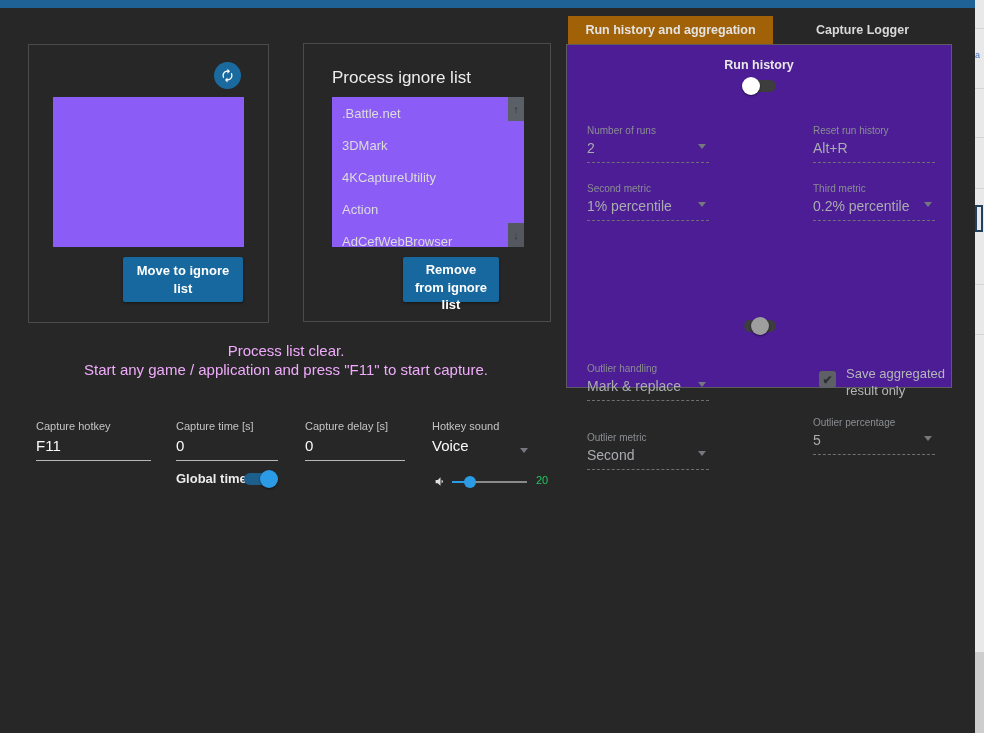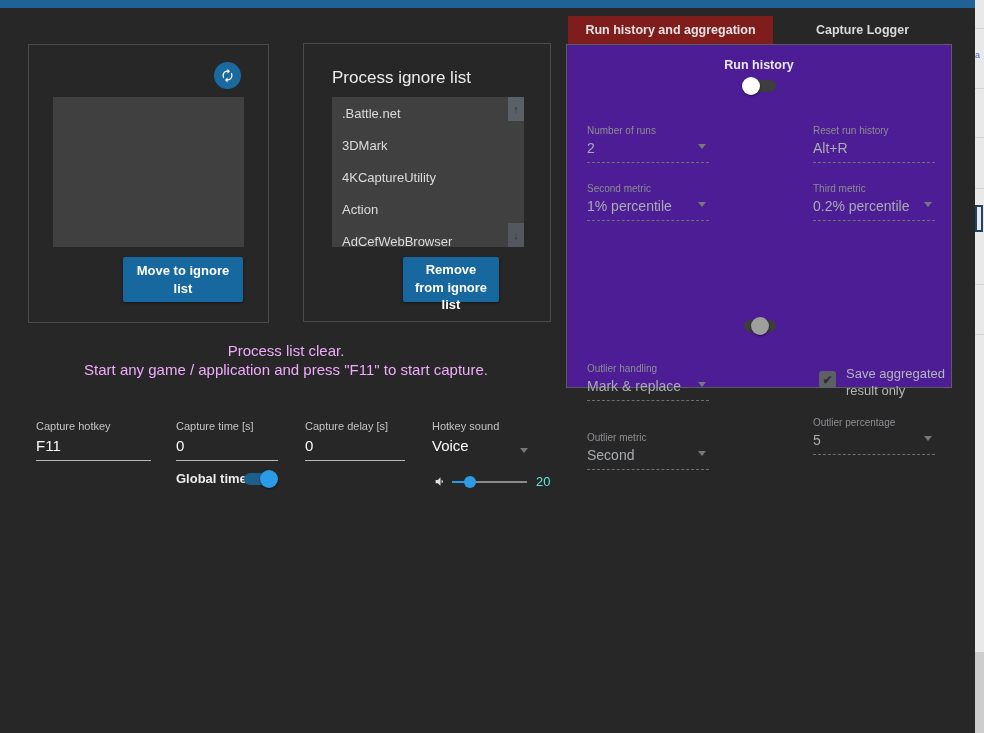--- a/index.html
+++ b/index.html
@@ -19,21 +19,21 @@
 
   
   .panel { position:absolute; border:1px solid #4b4b4b; background:#272727; }
   .panel-left  { left:28px;  top:44px; width:241px; height:279px; }
   .panel-mid   { left:303px; top:43px; width:248px; height:279px; }
   .panel-title { position:absolute; font-size:17px; font-weight:400; color:#ececec; }
 
   .refresh-btn { position:absolute; left:185px; top:17px; width:27px; height:27px; border-radius:50%;
                  background:#1b6a9f; border:none; display:flex; align-items:center; justify-content:center; cursor:pointer; }
 
-  .listbox { position:absolute; background:#404040; }
+  .listbox { position:absolute; background:#8b5cf6; }
   .listbox-left { left:24px; top:52px; width:191px; height:150px; }
   .listbox-mid  { left:28px; top:53px; width:192px; height:150px; }
   .litem { height:32px; display:flex; align-items:center; padding-left:10px; font-size:13px; color:#dcdcdc; }
 
   .scrollbtn { position:absolute; right:0; width:16px; height:24px; background:#5b6067; border:none;
                display:flex; align-items:center; justify-content:center; font-size:11px; color:#2d3238; cursor:pointer; }
   .scrollbtn.up { top:0; }
   .scrollbtn.down { bottom:0; background:#54585e; color:#33373c; }
 
   .blue-btn { position:absolute; background:#17689e; color:#fff; font-family:"Liberation Sans",sans-serif;
@@ -64,26 +64,26 @@
   .toggle.off .knob { left:0; }
   .toggle.on  .track { background:#1d5f8c; }
   .toggle.on  .knob  { right:0; background:#2b9be5; }
   .toggle.disabled .knob { left:9px; background:#9e9e9e; }
 
   
   .vol-row { position:absolute; left:430px; top:473px; width:120px; height:18px; }
   .vol-track { position:absolute; left:22px; top:8px; width:75px; height:2px; background:#8a8a8a; }
   .vol-fill  { position:absolute; left:22px; top:8px; width:18px; height:2px; background:#2b9be5; }
   .vol-thumb { position:absolute; left:34px; top:3px; width:12px; height:12px; border-radius:50%; background:#2b9be5; cursor:pointer; }
-  .vol-value { position:absolute; left:106px; top:1px; font-size:13px; color:#5eead4; }
+  .vol-value { position:absolute; left:106px; top:1px; font-size:11px; color:#22c55e; }
 
   
   .tab { position:absolute; top:16px; height:28px; display:flex; align-items:center; justify-content:center;
          font-size:12.5px; font-weight:bold; color:#e3e3e3; cursor:pointer; }
-  .tab-sel   { left:568px; width:205px; background:#7f1d1d; }
+  .tab-sel   { left:568px; width:205px; background:#a16207; }
   .tab-other { left:773px; width:179px; color:#d9d9d9; }
 
   
   .panel-right { position:absolute; left:566px; top:44px; width:386px; height:344px;
                  border:1px solid #5d5d5d; background:#4c1d95; }
   .rp-title { position:absolute; width:100%; text-align:center; font-size:12.5px; font-weight:bold; color:#e8e8e8; }
 
   .dfield { position:absolute; width:122px; border-bottom:1px dashed #6f6f6f; padding-bottom:6px; }
   .dfield .flabel { font-size:10px; color:#8b8e92; margin-bottom:4px; }
   .dfield .fvalue { font-size:14px; color:#a9acb0; }

